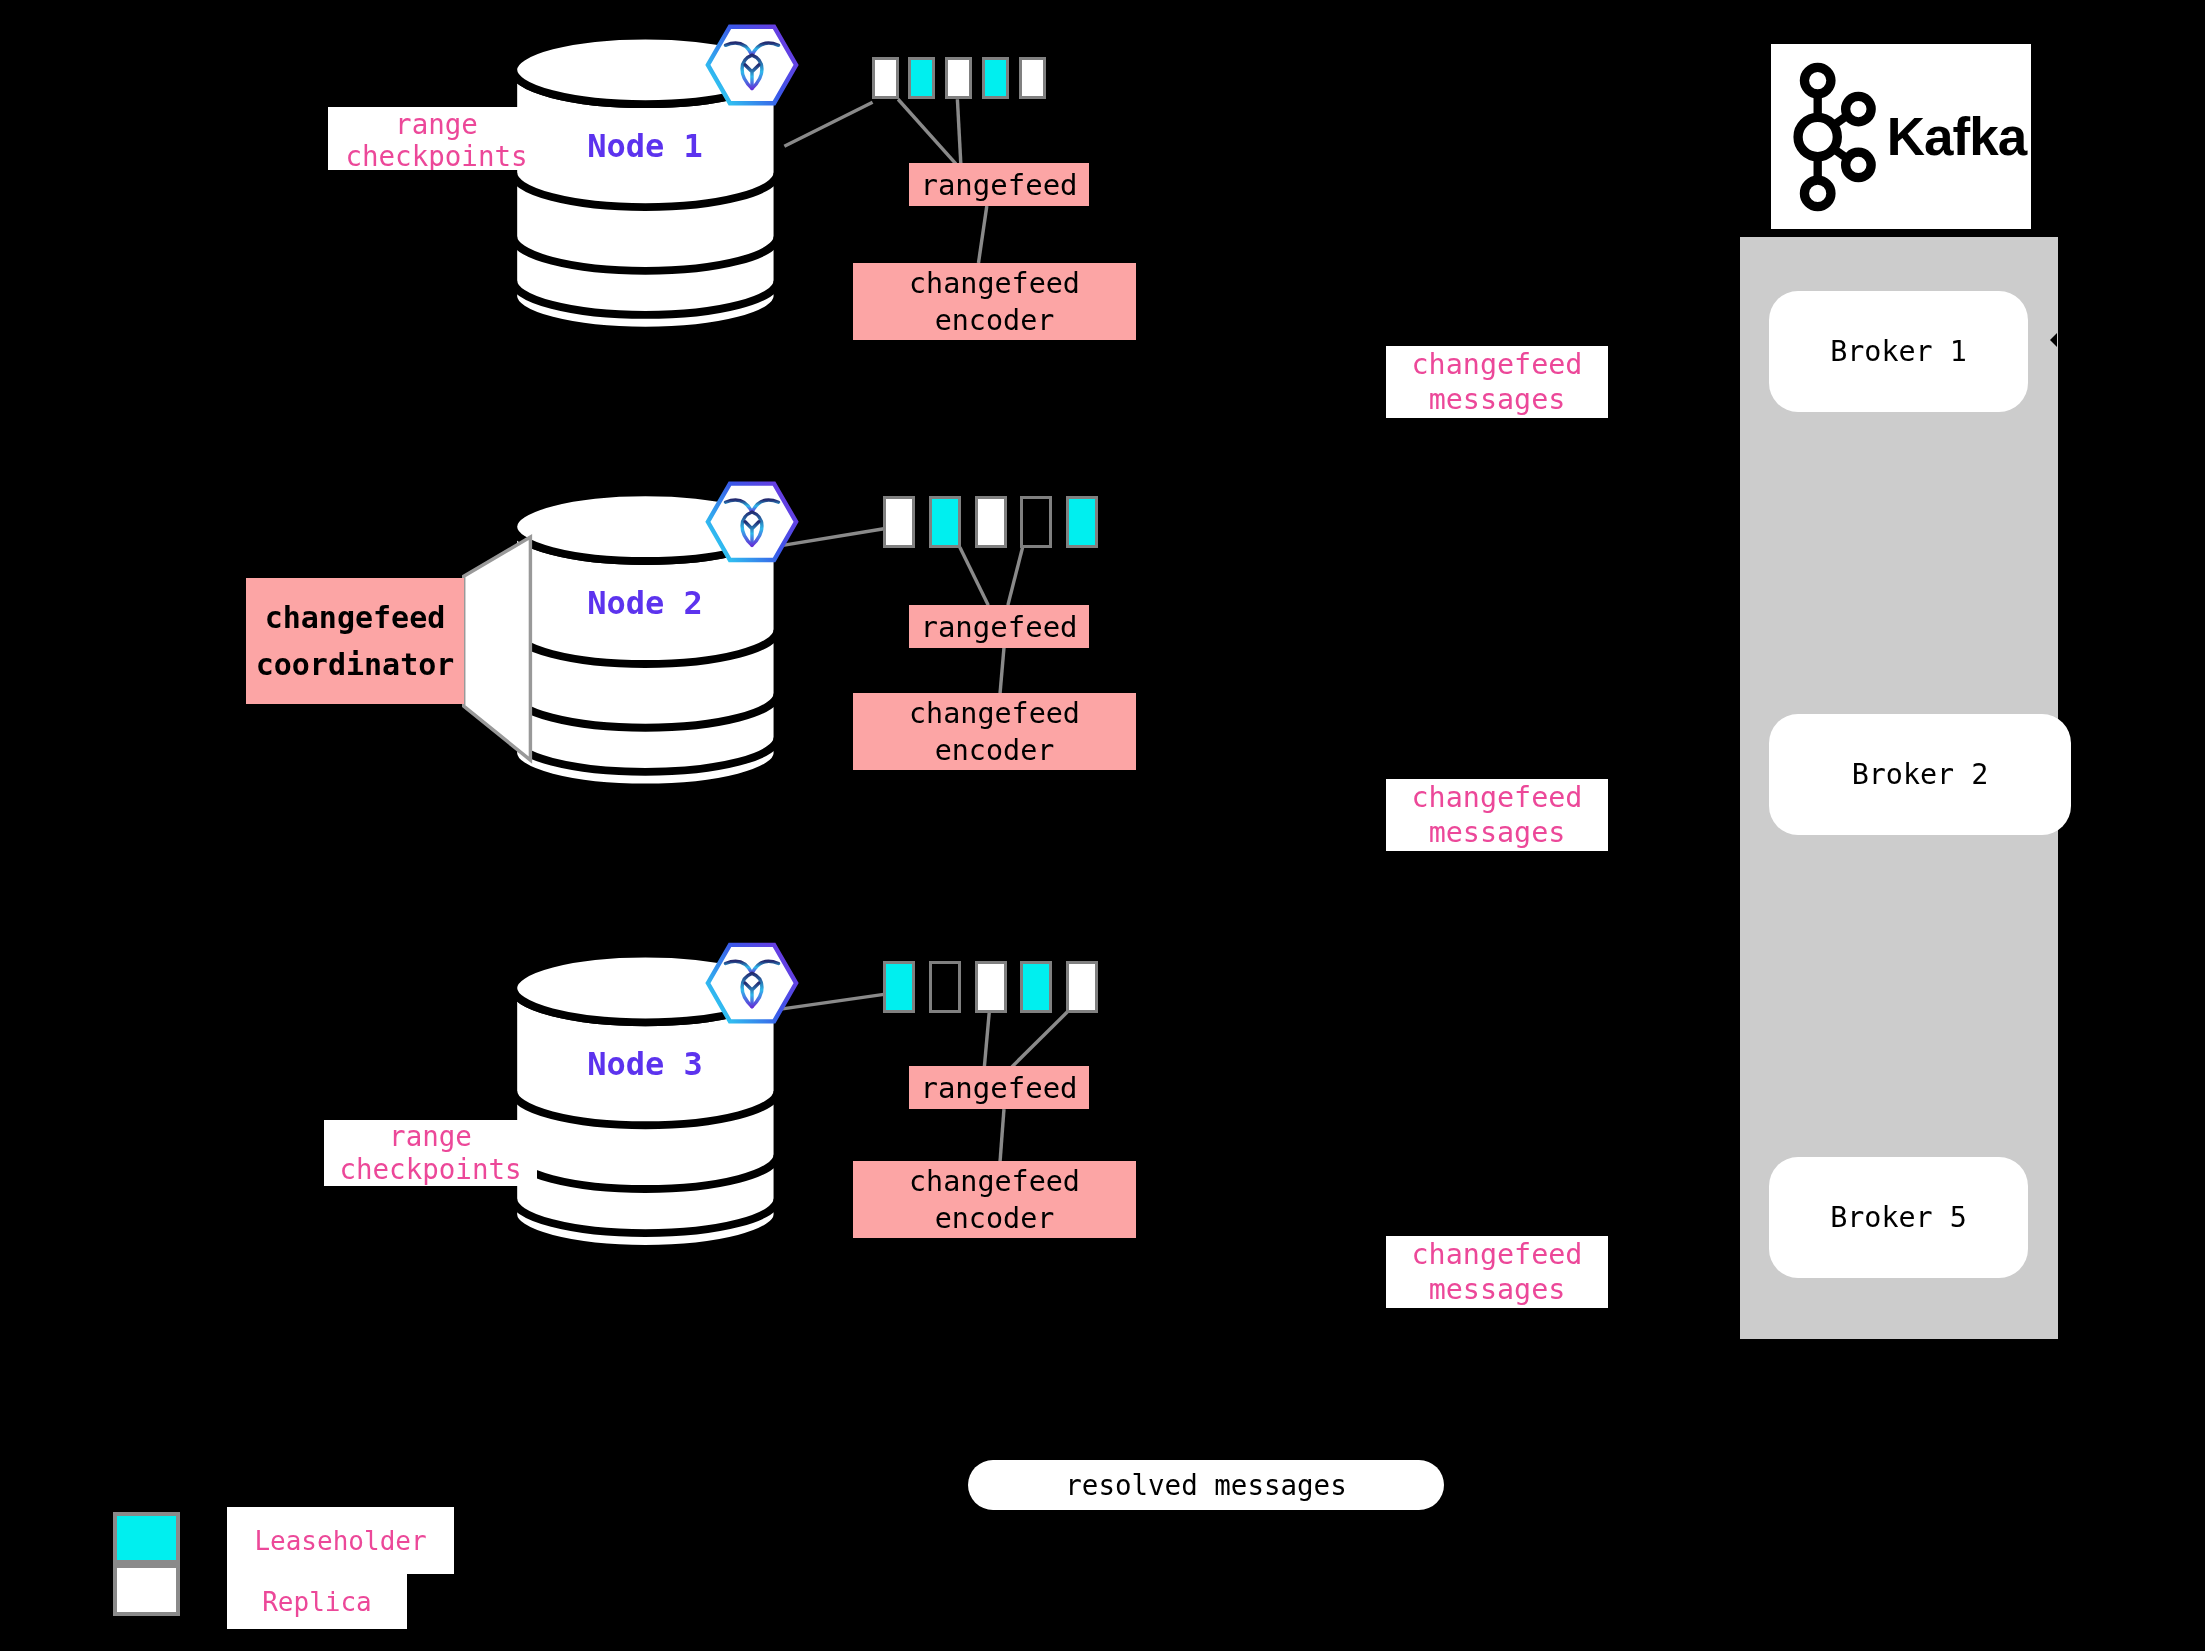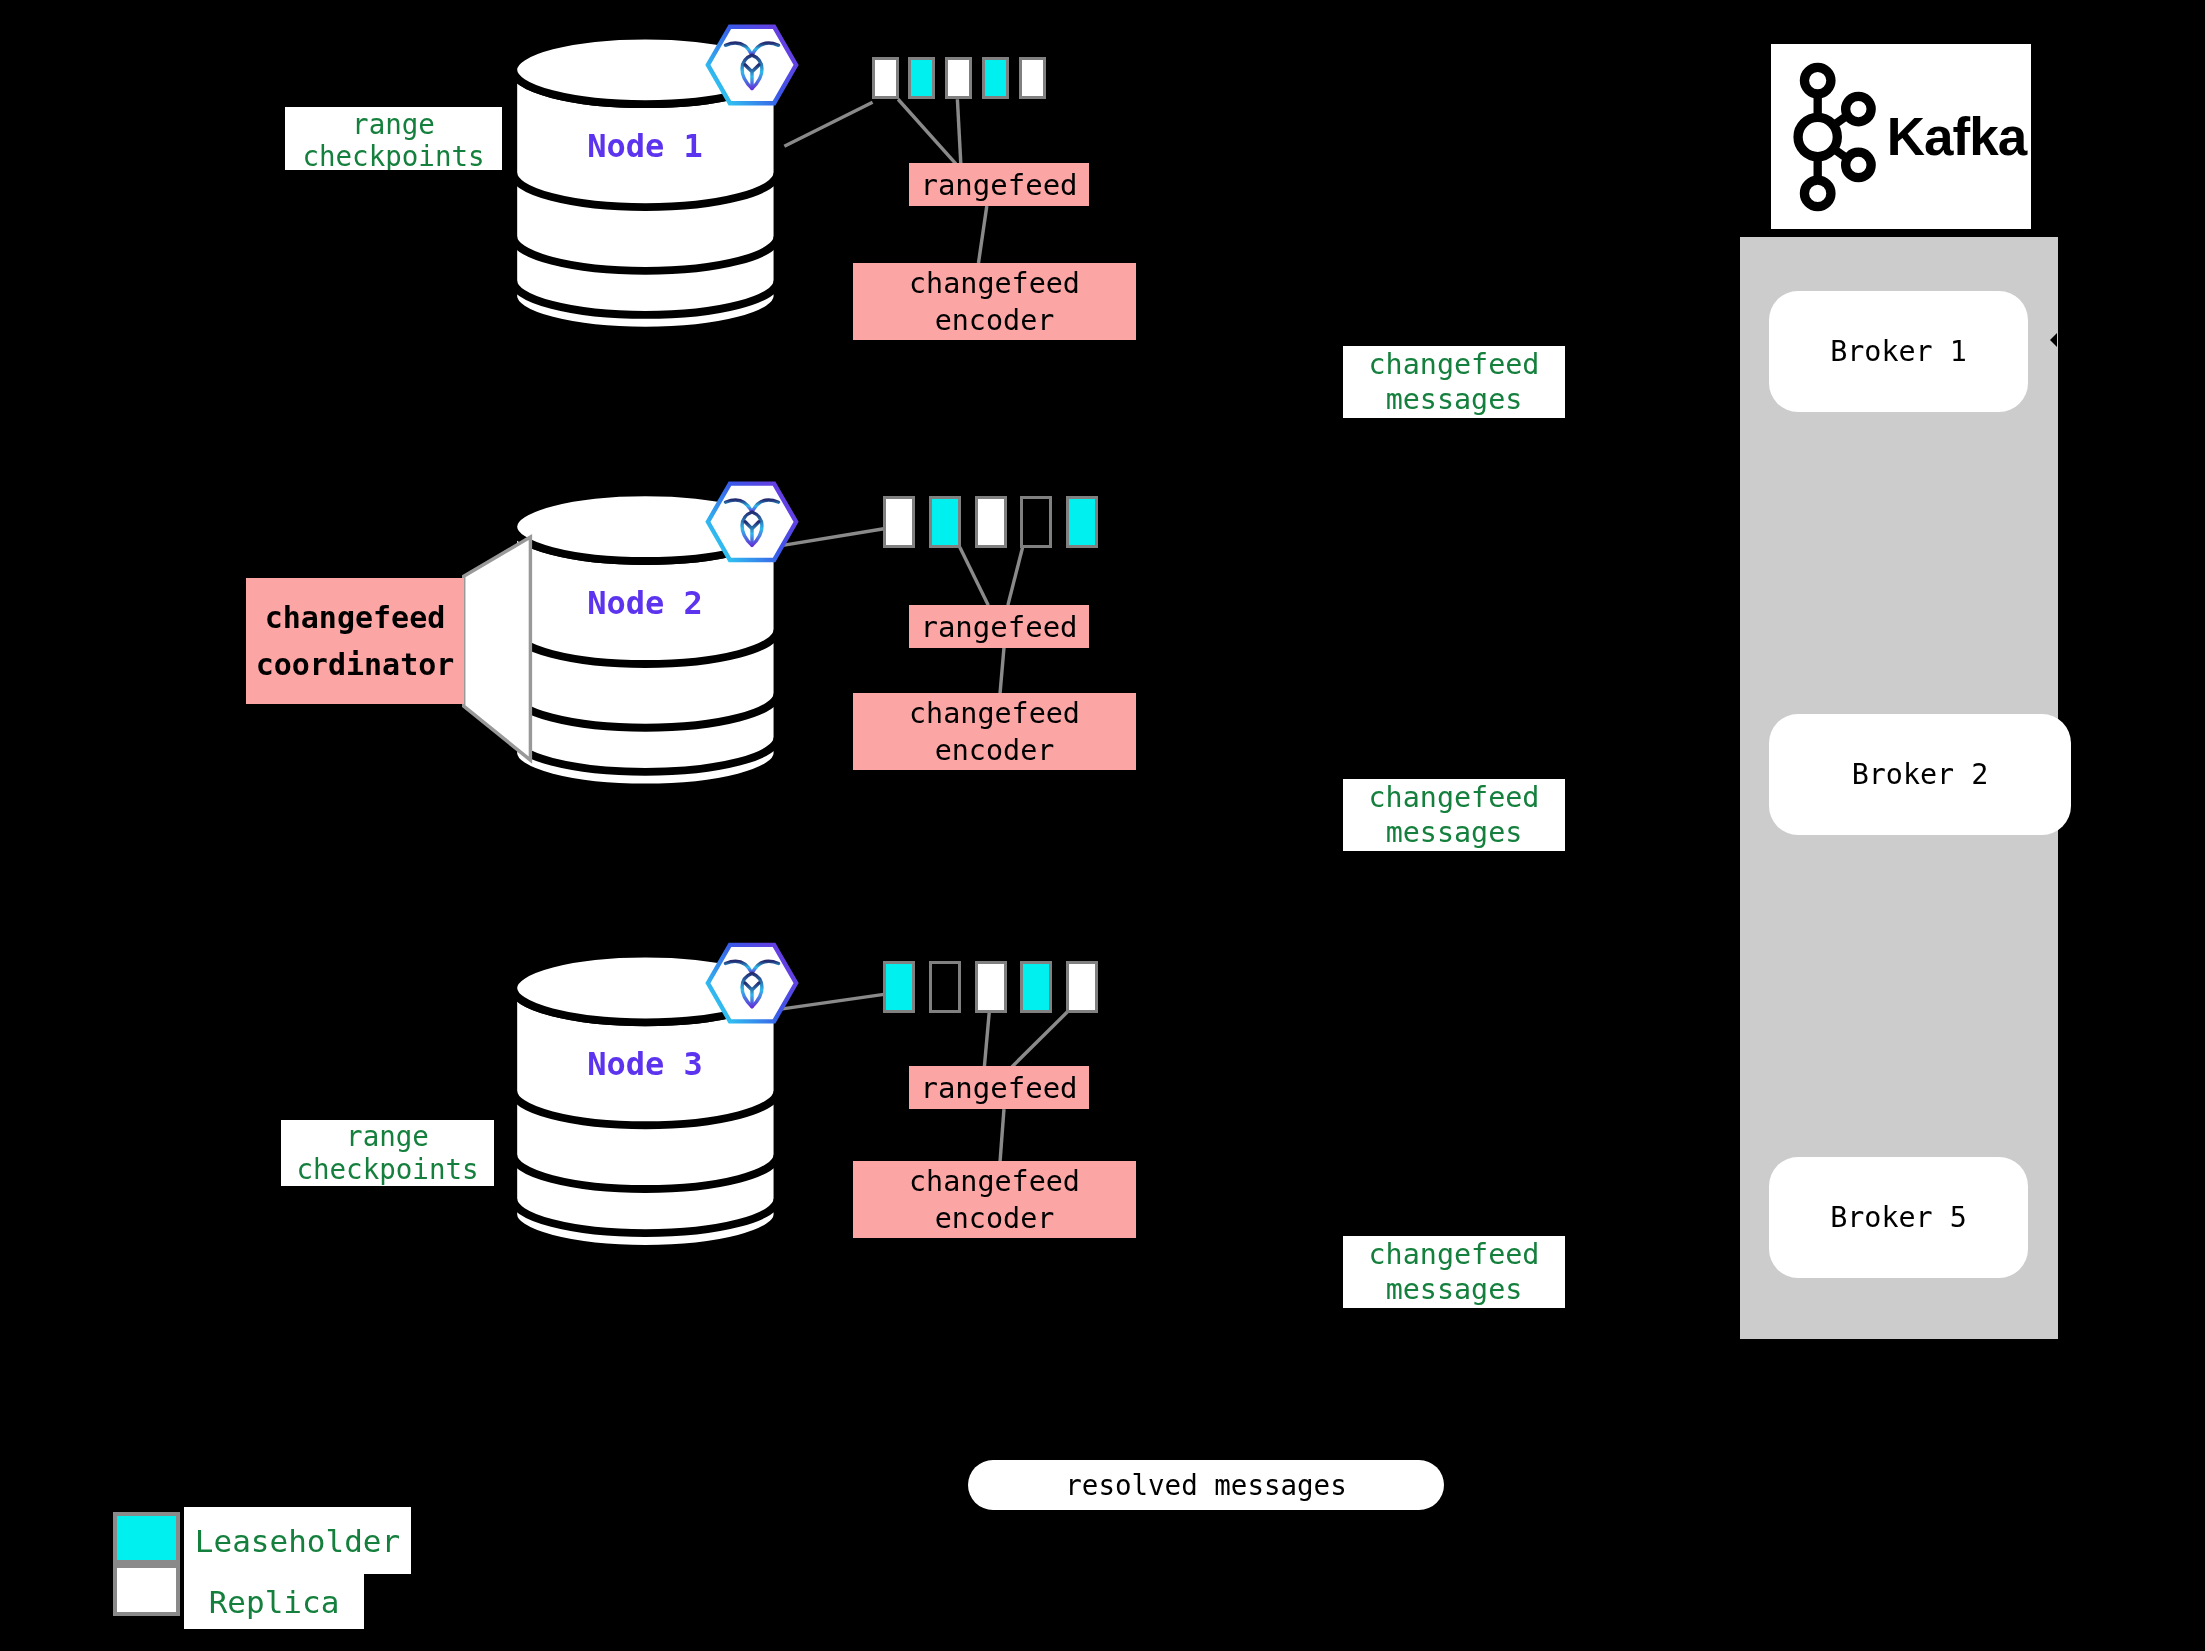--- a/index.html
+++ b/index.html
@@ -1,38 +1,38 @@
 <!DOCTYPE html>
 <html style="font-size:7.8px"><head>
 <meta charset="utf-8">
 <style>
   html,body{margin:0;padding:0;background:#000;}
   #stage{position:relative;width:2205px;height:1652px;background:#000000;overflow:hidden;
          font-family:"DejaVu Sans Mono","Liberation Mono",monospace;color:#000;}
   #diagram-svg{position:absolute;left:0;top:0;z-index:0;}
   .abs{position:absolute;box-sizing:border-box;}
   .ctr{display:flex;flex-direction:column;align-items:center;justify-content:center;text-align:center;}
-  .whitebox{background:#ffffff;color:#15803d;z-index:2;}
+  .whitebox{background:#ffffff;color:#ec4899;z-index:2;margin-left:43px;}
   .graybox{background:#fca5a5;color:#000;z-index:2;}
   .lbl2{font-size:27.5px;line-height:33px;overflow:hidden;}
   .clip2{font-size:27.5px;line-height:32px;overflow:hidden;padding-top:2px;}
   .node-label{color:#5c33ee;font-weight:bold;font-size:32px;z-index:3;justify-content:center;}
   .coordinator{font-weight:bold;font-size:30px;line-height:47px;}
   .rangefeed-box{font-size:29px;}
   .cell{position:absolute;border:3.4px solid #808080;z-index:2;box-sizing:border-box;}
   .cell-leaseholder{background:#00efef;}
   .cell-replica{background:#ffffff;}
   .cell-empty{background:transparent;}
   .container-gray{background:#cccccc;z-index:1;}
   .broker{background:#ffffff;border-radius:29px;font-size:28.4px;z-index:2;}
   .kafka-box{background:#ffffff;border:2.9px solid #000;z-index:2;display:flex;align-items:center;justify-content:center;}
   .kafka-word{font-family:"Liberation Sans","DejaVu Sans",sans-serif;font-weight:bold;font-size:53px;margin-left:8px;letter-spacing:-1px;}
   .pill{background:#ffffff;border-radius:25.5px;font-size:27.5px;z-index:2;}
   .legend-swatch{position:absolute;border:4.9px solid #8a8a8a;z-index:2;box-sizing:border-box;}
-  .legend-label{font-size:31px;}
+  .legend-label{font-size:26px;}
   .arrow-right{width:0;height:0;border-top:8.3px solid transparent;border-bottom:8.3px solid transparent;border-left:16.7px solid #000;position:absolute;z-index:4;}
   .arrow-left{width:0;height:0;border-top:7.4px solid transparent;border-bottom:7.4px solid transparent;border-right:7.8px solid #000;position:absolute;z-index:4;}
 </style>
 </head>
 <body>
 
 <div id="stage">
 
   <svg id="diagram-svg" width="2205" height="1652" viewBox="0 0 4498 3369">
     <defs>

